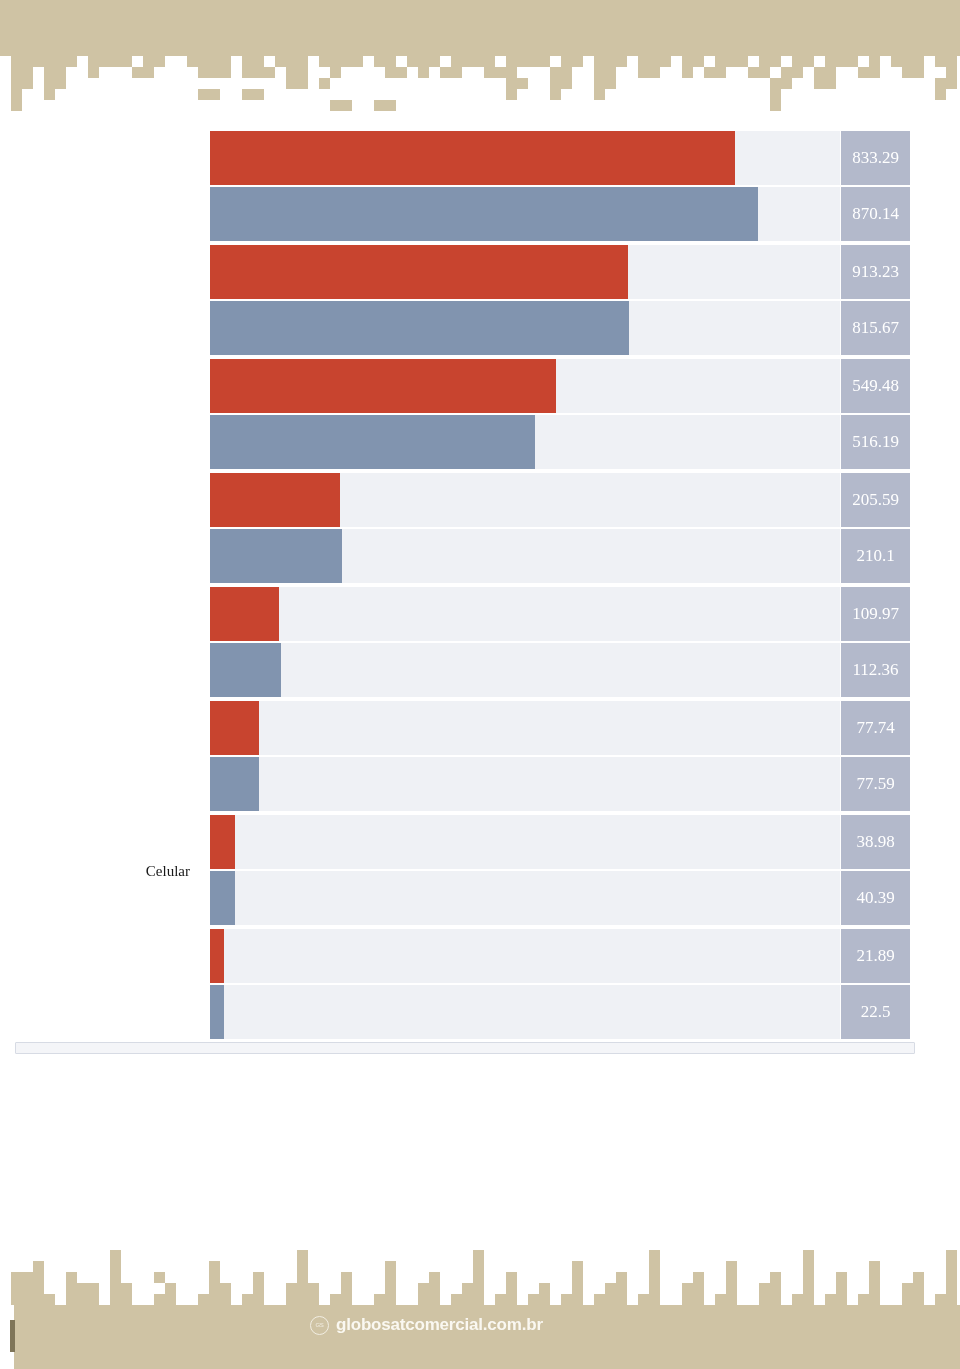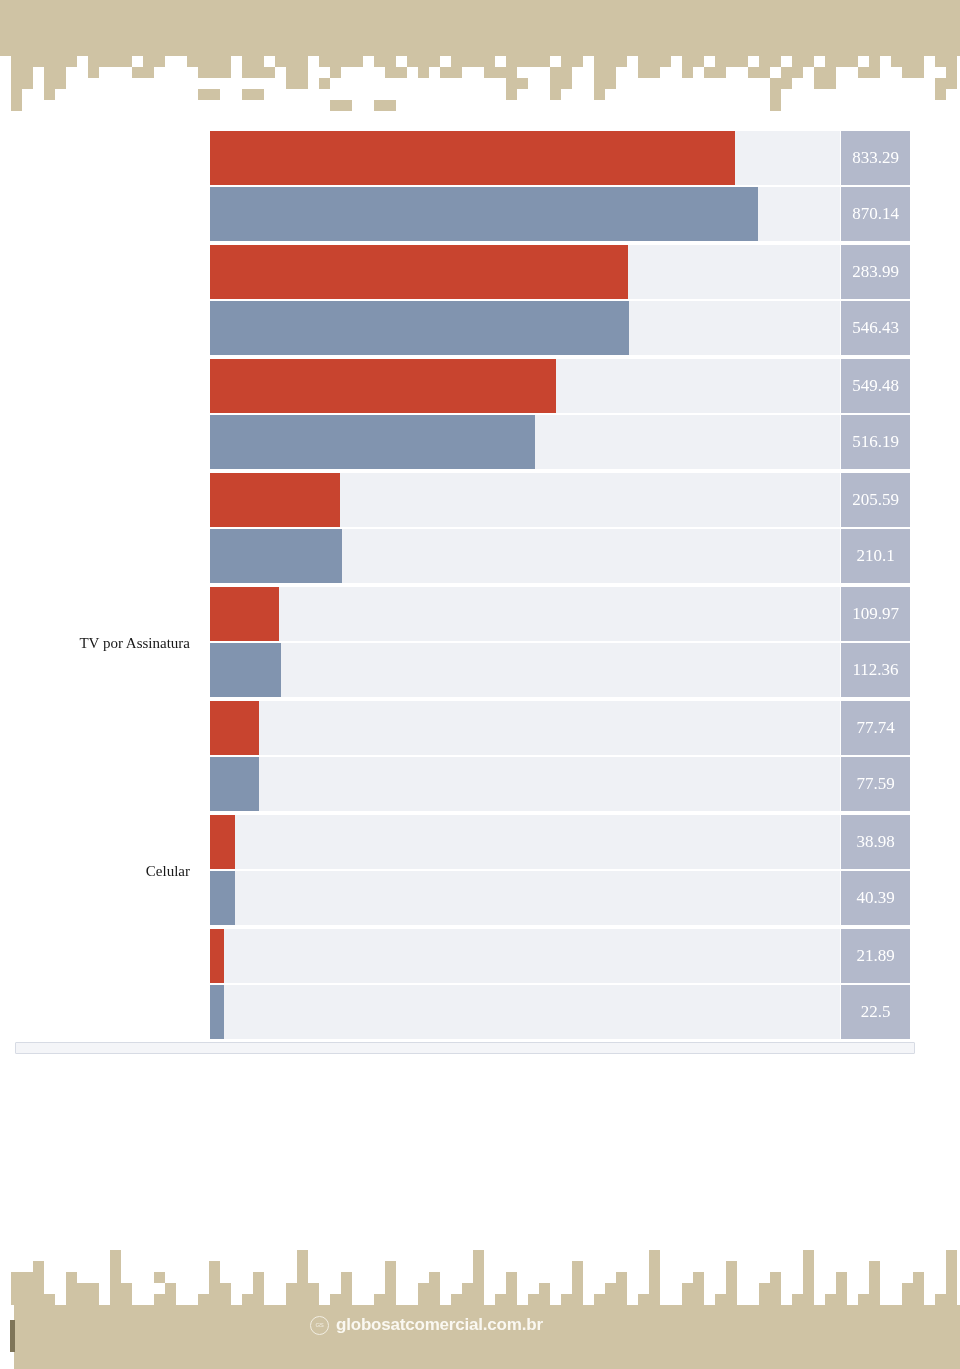--- a/index.html
+++ b/index.html
@@ -239,26 +239,26 @@
         <div class="track"></div>
         <div class="bar blue" style="width: 548.188px; background: rgb(129, 148, 175);"></div>
       </div>
       <div class="vbox r1">870.14</div>
     </div>
     <div class="grp">
       <div class="row r0">
         <div class="track"></div>
         <div class="bar red" style="width: 417.961px; background: rgb(200, 68, 47);"></div>
       </div>
-      <div class="vbox r0">283.99</div>
+      <div class="vbox r0">913.23</div>
       <div class="row r1">
         <div class="track"></div>
         <div class="bar blue" style="width: 419.07px; background: rgb(129, 148, 175);"></div>
       </div>
-      <div class="vbox r1">546.43</div>
+      <div class="vbox r1">815.67</div>
     </div>
     <div class="grp">
       <div class="row r0">
         <div class="track"></div>
         <div class="bar red" style="width: 346.172px; background: rgb(200, 68, 47);"></div>
       </div>
       <div class="vbox r0">549.48</div>
       <div class="row r1">
         <div class="track"></div>
         <div class="bar blue" style="width: 325.2px; background: rgb(129, 148, 175);"></div>
@@ -271,21 +271,20 @@
         <div class="bar red" style="width: 129.522px; background: rgb(200, 68, 47);"></div>
       </div>
       <div class="vbox r0">205.59</div>
       <div class="row r1">
         <div class="track"></div>
         <div class="bar blue" style="width: 132.363px; background: rgb(129, 148, 175);"></div>
       </div>
       <div class="vbox r1">210.1</div>
     </div>
     <div class="grp">
-      <div class="cat-label">TV por Assinatura</div>
       <div class="row r0">
         <div class="track"></div>
         <div class="bar red" style="width: 69.2811px; background: rgb(200, 68, 47);"></div>
       </div>
       <div class="vbox r0">109.97</div>
       <div class="row r1">
         <div class="track"></div>
         <div class="bar blue" style="width: 70.7868px; background: rgb(129, 148, 175);"></div>
       </div>
       <div class="vbox r1">112.36</div>

